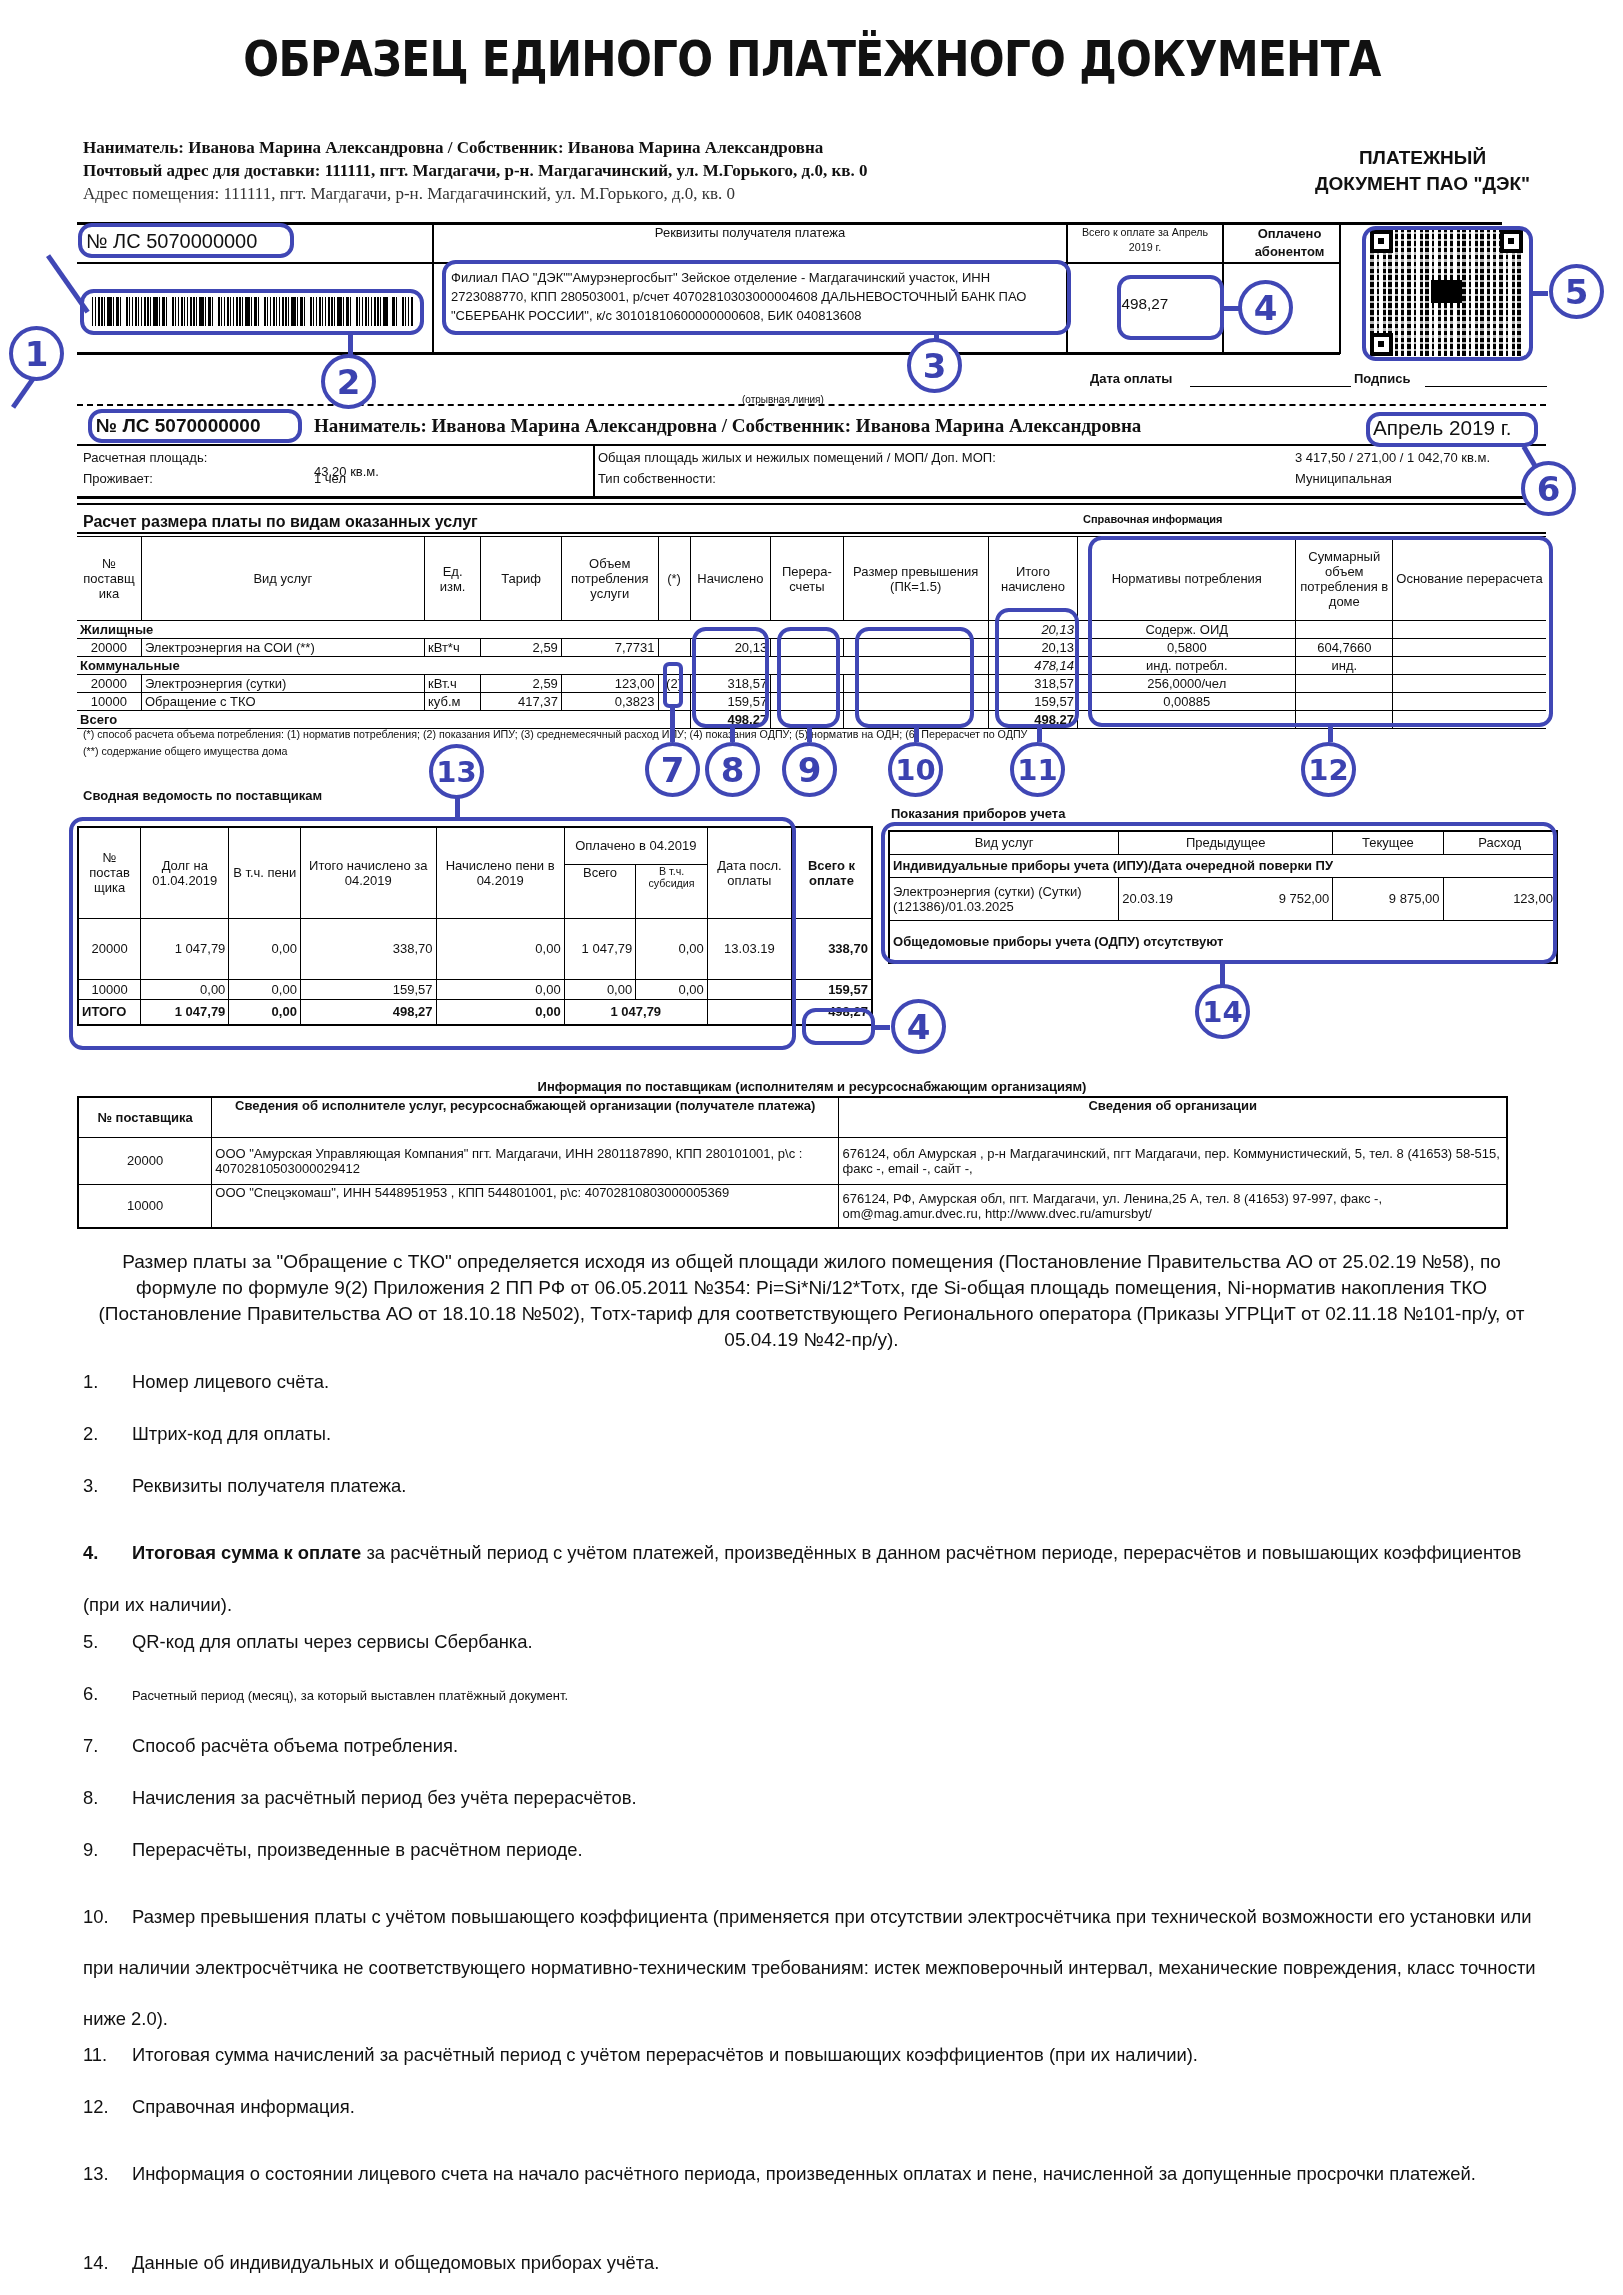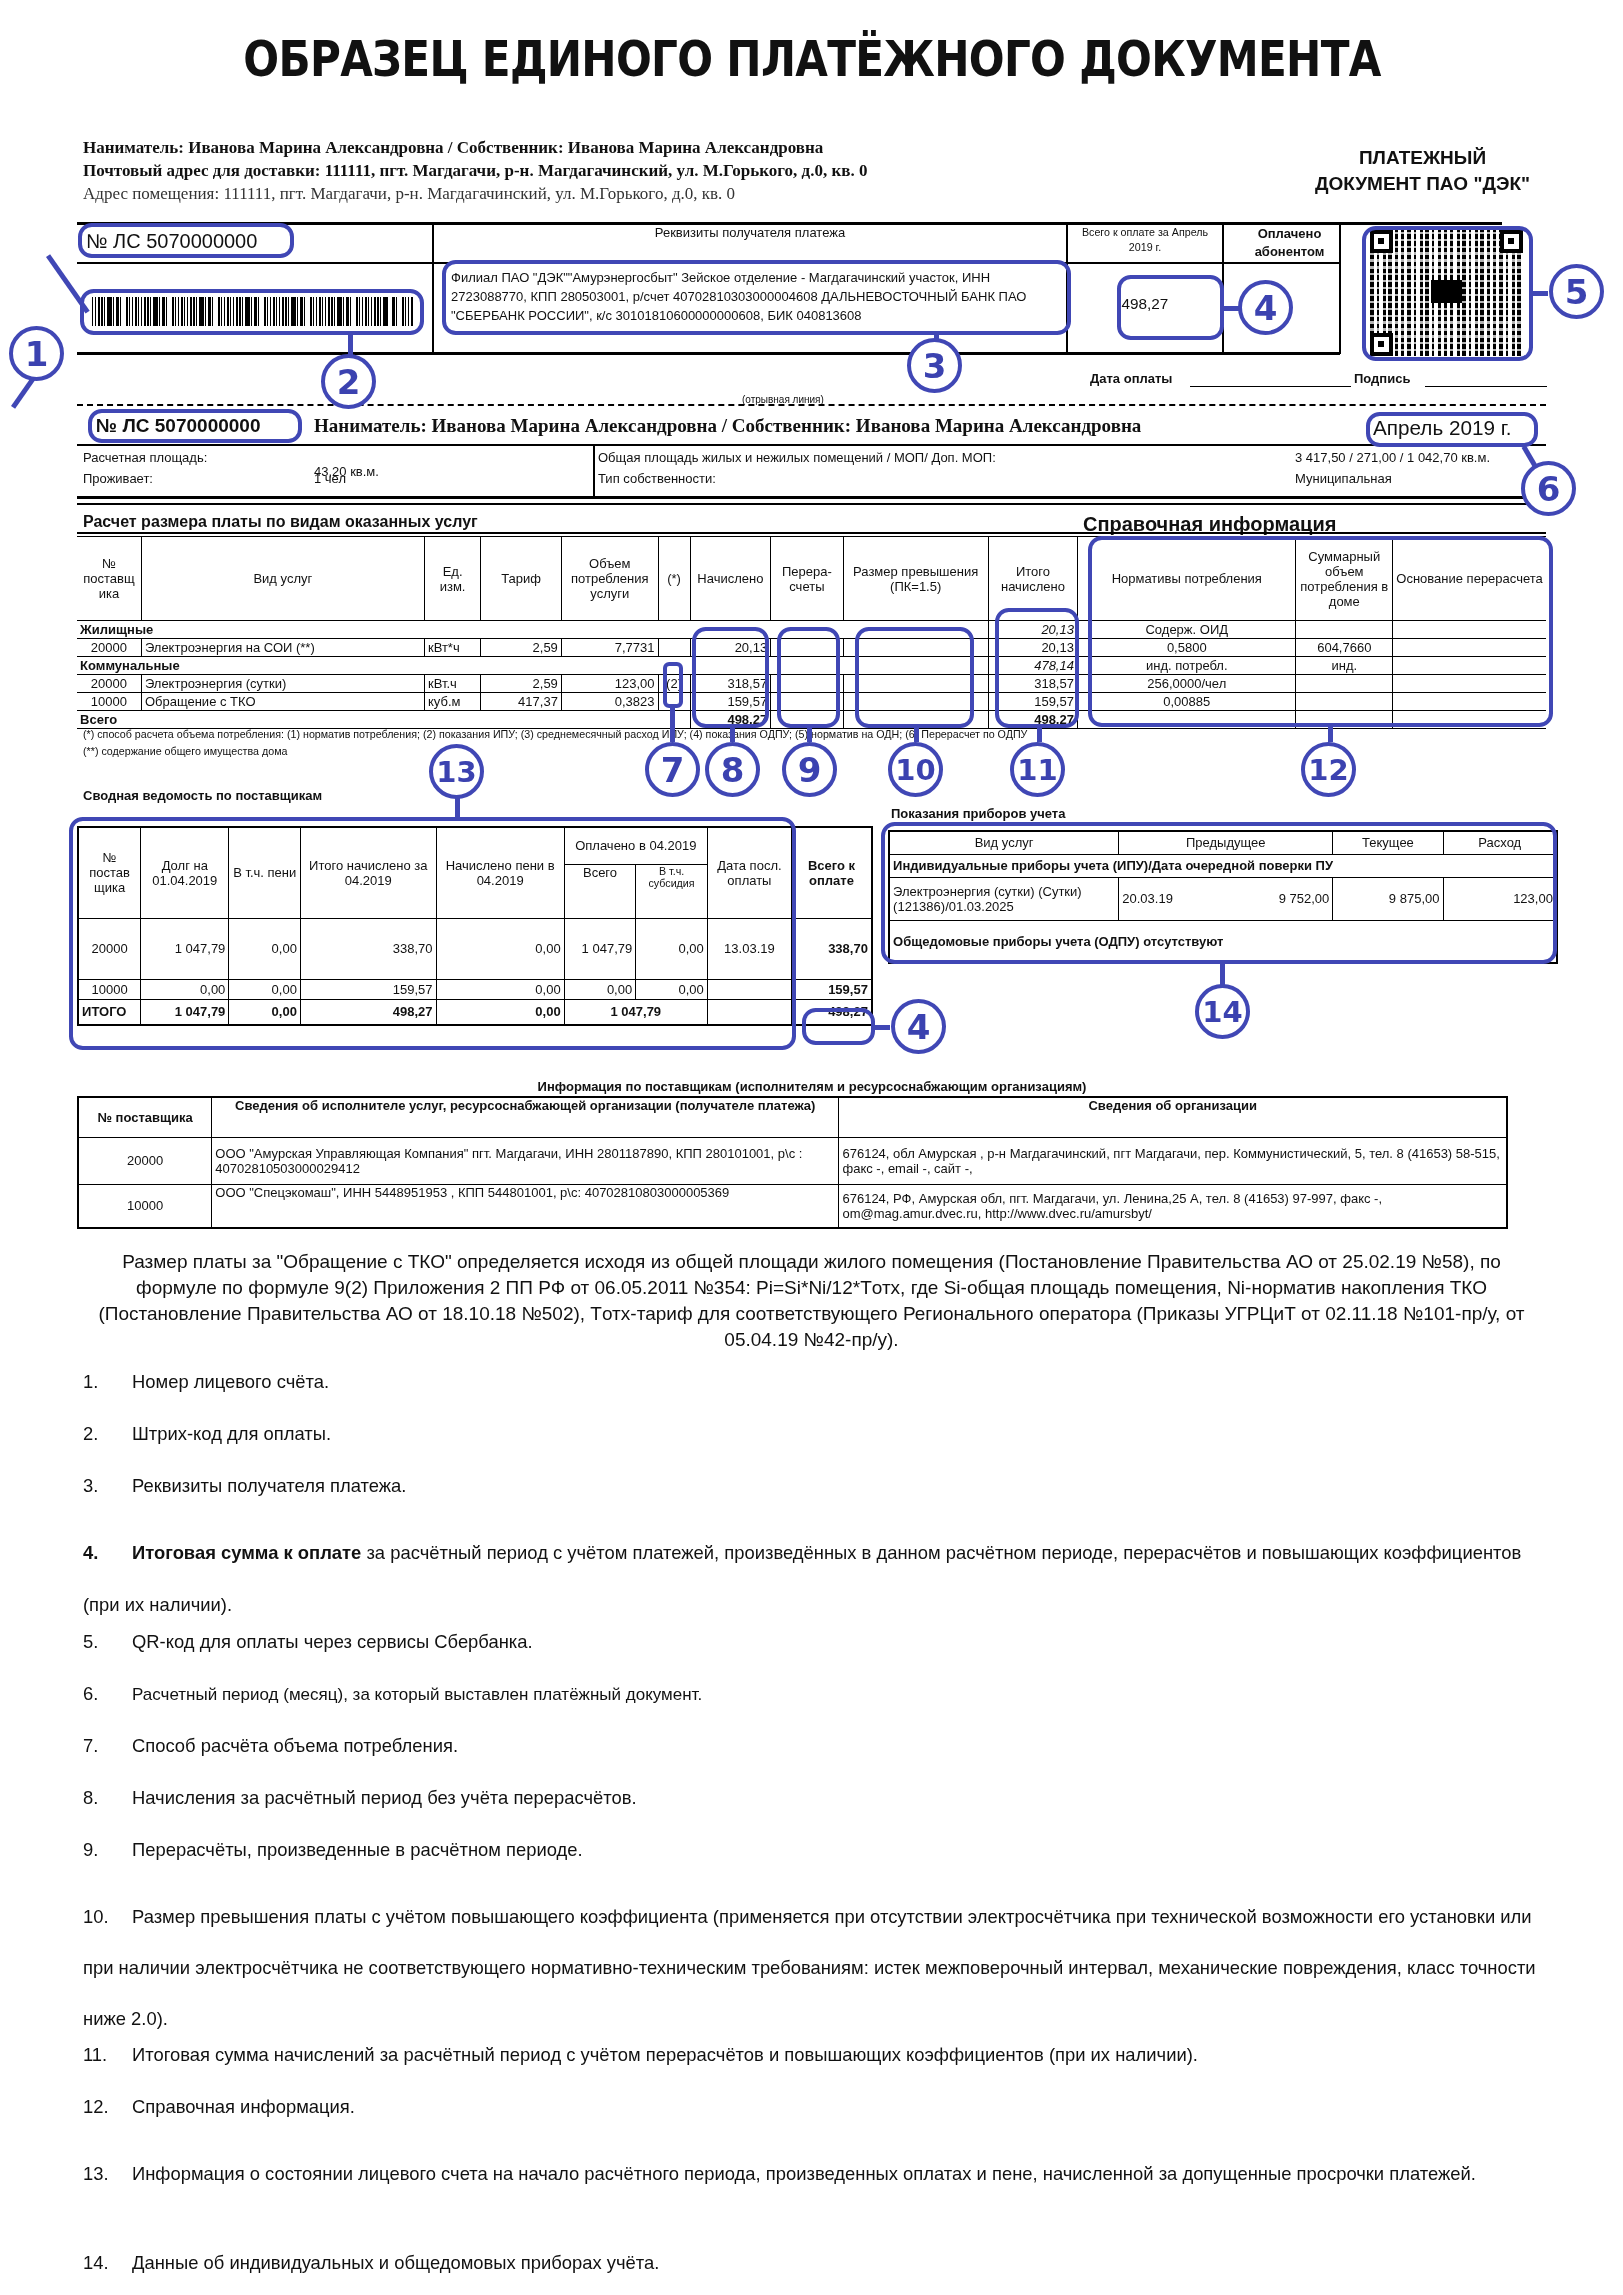--- a/index.html
+++ b/index.html
@@ -84,21 +84,21 @@
 <div class="abs small" style="left:83px;top:450px;">Расчетная площадь:</div>
 <div class="abs small" style="left:314px;top:464px;">43,20 кв.м.</div>
 <div class="abs small" style="left:83px;top:471px;">Проживает:</div>
 <div class="abs small" style="left:314px;top:471px;">1 чел</div>
 <div class="abs small" style="left:598px;top:450px;">Общая площадь жилых и нежилых помещений / МОП/ Доп. МОП:</div>
 <div class="abs small" style="left:1295px;top:450px;">3 417,50 / 271,00 / 1 042,70  кв.м.</div>
 <div class="abs small" style="left:598px;top:471px;">Тип собственности:</div>
 <div class="abs small" style="left:1295px;top:471px;">Муниципальная</div>
 
 <div class="abs bold" style="left:83px;top:513px;font-size:16px;">Расчет размера платы по видам оказанных услуг</div>
-<div class="abs bold" style="left:1083px;top:513px;font-size:20px;">Справочная информация</div>
+<div class="abs bold" style="left:1083px;top:513px;font-size:11px;">Справочная информация</div>
 <div class="abs" style="left:77px;top:532px;width:1469px;height:2.3px;background:#000;"></div>
 <table class="abs svc" style="left:77px;top:536px;width:1469px;">
   <tbody>
       <tr style="height:84px;">
     <th style="width:54px;border-left:none;">№ поставщ ика</th>
     <th style="width:260px;">Вид услуг</th>
     <th style="width:46px;">Ед. изм.</th>
     <th style="width:69px;">Тариф</th>
     <th style="width:84px;">Объем потребления услуги</th>
     <th style="width:23px;">(*)</th>
@@ -282,21 +282,21 @@
   </table>
 
 <div class="abs note">Размер платы за "Обращение с ТКО" определяется исходя из общей площади жилого помещения (Постановление Правительства АО от 25.02.19 №58), по формуле по формуле 9(2) Приложения 2 ПП РФ от 06.05.2011 №354:  Pi=Si*Ni/12*Tотх, где Si-общая площадь помещения, Ni-норматив накопления ТКО (Постановление Правительства АО от 18.10.18 №502), Tотх-тариф для соответствующего Регионального оператора (Приказы УГРЦиТ от 02.11.18 №101-пр/у, от 05.04.19 №42-пр/у).</div>
 
 <div class="abs" style="left:83px;top:1371px;width:1469px;">
   <div style="height:52px;"><span class="legend-n" style="display:inline-block;width:49px;font-size:18.4px;">1.</span><span style="font-size:18.4px;">Номер лицевого счёта.</span></div>
   <div style="height:52px;"><span style="display:inline-block;width:49px;font-size:18.4px;">2.</span><span style="font-size:18.4px;">Штрих-код для оплаты.</span></div>
   <div style="height:52px;"><span style="display:inline-block;width:49px;font-size:18.4px;">3.</span><span style="font-size:18.4px;">Реквизиты получателя платежа.</span></div>
   <div style="height:104px;font-size:18.4px;line-height:52px;"><span class="bold" style="display:inline-block;width:49px;">4.</span><span class="bold">Итоговая сумма к оплате</span><span> за расчётный период с учётом платежей, произведённых в данном расчётном периоде, перерасчётов и повышающих коэффициентов (при их наличии).</span></div>
   <div style="height:52px;"><span style="display:inline-block;width:49px;font-size:18.4px;">5.</span><span style="font-size:18.4px;">QR-код для оплаты через сервисы Сбербанка.</span></div>
-  <div style="height:52px;"><span style="display:inline-block;width:49px;font-size:18.4px;">6.</span><span style="font-size:17px;">Расчетный период (месяц), за который выставлен платёжный документ.</span></div>
+  <div style="height:52px;"><span style="display:inline-block;width:49px;font-size:18.4px;">6.</span><span style="font-size:13px;">Расчетный период (месяц), за который выставлен платёжный документ.</span></div>
   <div style="height:52px;"><span style="display:inline-block;width:49px;font-size:18.4px;">7.</span><span style="font-size:18.4px;">Способ расчёта объема потребления.</span></div>
   <div style="height:52px;"><span style="display:inline-block;width:49px;font-size:18.4px;">8.</span><span style="font-size:18.4px;">Начисления за расчётный период без учёта перерасчётов.</span></div>
   <div style="height:52px;"><span style="display:inline-block;width:49px;font-size:18.4px;">9.</span><span style="font-size:18.4px;">Перерасчёты, произведенные в расчётном периоде.</span></div>
   <div style="height:153px;font-size:18.4px;line-height:51px;"><span style="display:inline-block;width:49px;">10.</span><span>Размер превышения платы с учётом повышающего коэффициента (применяется при отсутствии электросчётчика при технической возможности его установки или при наличии электросчётчика не соответствующего нормативно-техническим требованиям: истек межповерочный интервал, механические повреждения, класс точности ниже 2.0).</span></div>
   <div style="height:52px;"><span style="display:inline-block;width:49px;font-size:18.4px;">11.</span><span style="font-size:18.4px;">Итоговая сумма начислений за расчётный период с учётом перерасчётов и повышающих коэффициентов (при их наличии).</span></div>
   <div style="height:52px;"><span style="display:inline-block;width:49px;font-size:18.4px;">12.</span><span style="font-size:18.4px;margin-top:24px;">Справочная информация.</span></div>
   <div style="height:104px;font-size:18.4px;line-height:52px;"><span style="display:inline-block;width:49px;">13.</span><span>Информация о состоянии лицевого счета на начало расчётного периода, произведенных оплатах и пене, начисленной за допущенные просрочки платежей.</span></div>
   <div style="height:52px;"><span style="display:inline-block;width:49px;font-size:18.4px;">14.</span><span style="font-size:18.4px;">Данные об индивидуальных и общедомовых приборах учёта.</span></div>
 </div>
 

